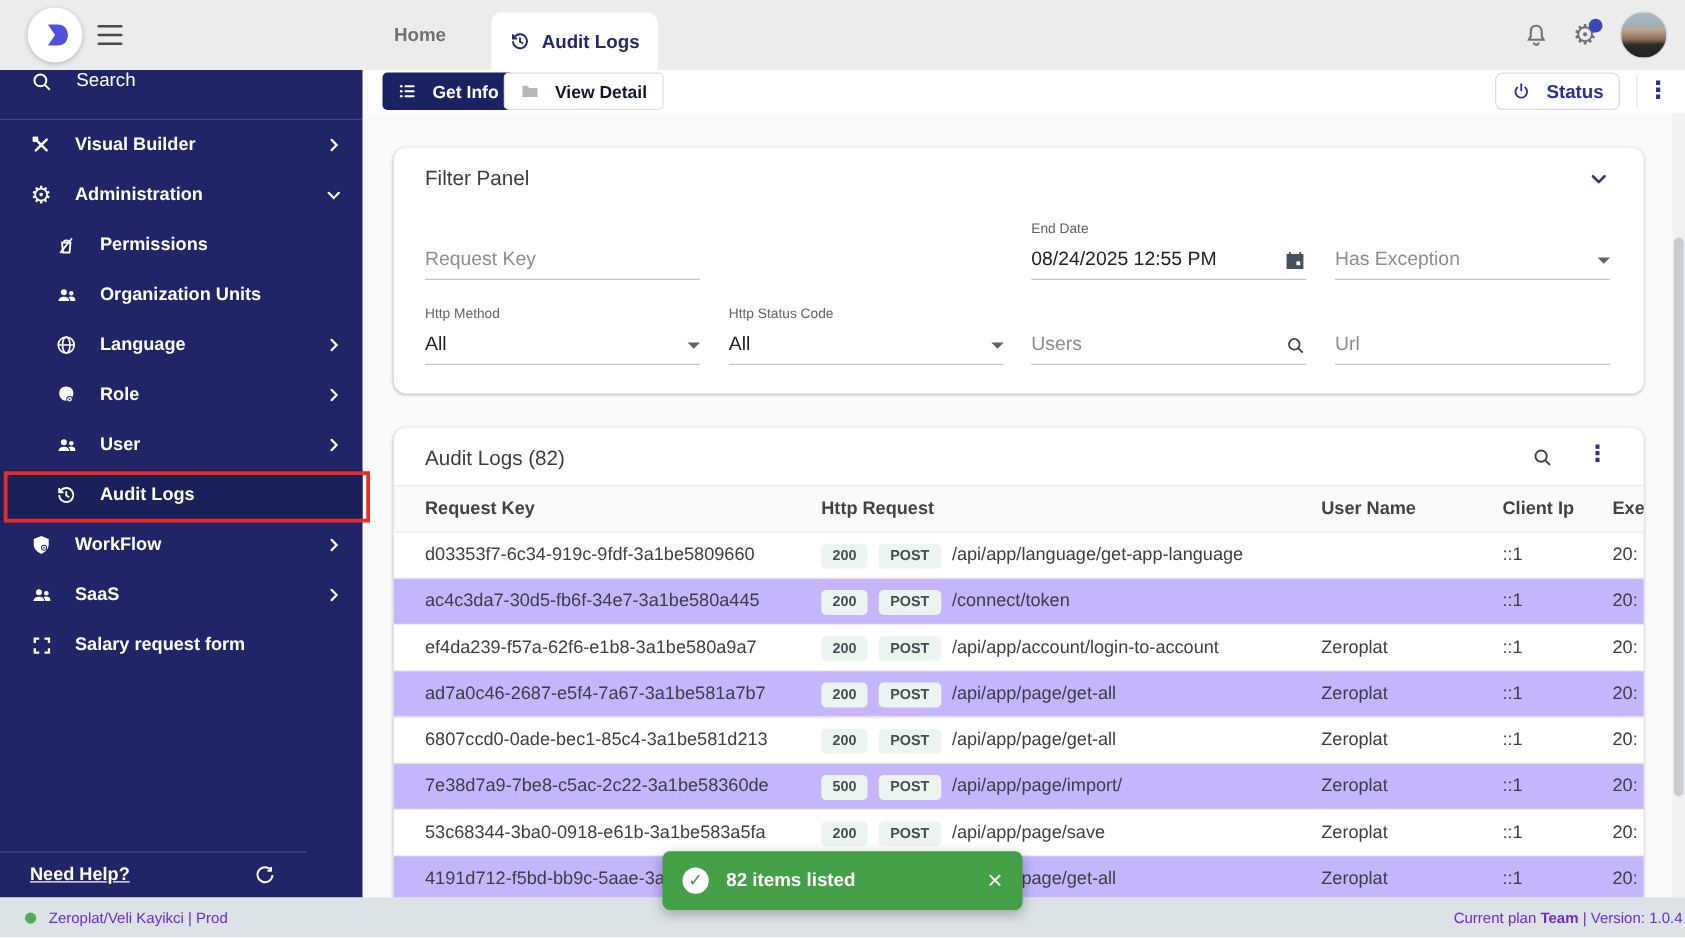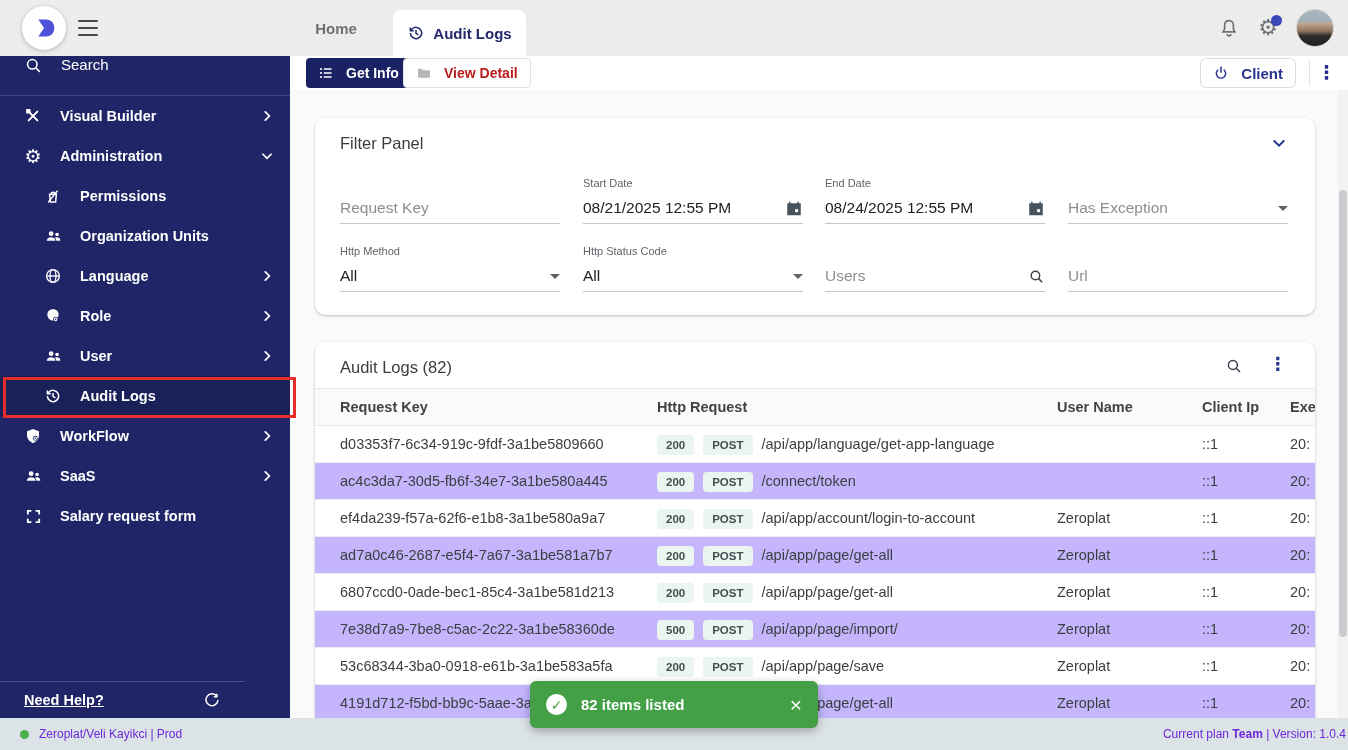--- a/index.html
+++ b/index.html
@@ -42,21 +42,21 @@
   .side-footer { position:absolute; left:0; bottom:0; width:245px; height:37px;
     border-top:1px solid rgba(255,255,255,.18); display:flex; align-items:center; padding:0 24px; }
   .need-help { color:#fff; font-size:14.5px; font-weight:600; text-decoration:underline; cursor:pointer; }
   .refresh { margin-left:auto; display:flex; cursor:pointer; }
 
   
   .toolbar { position:absolute; left:290px; top:56px; width:1058px; height:34px; background:#fff; z-index:4; }
   .btn { position:absolute; height:30px; top:2px; border-radius:4px; display:flex; align-items:center;
     gap:12px; font-size:14px; font-weight:700; padding:0 12px; cursor:pointer; }
   .btn-getinfo { left:16px; background:#1a2263; color:#fff; }
-  .btn-viewdetail { left:113px; background:#fff; color:#b91c1c; border:1px solid #e0e0e0; cursor:default; }
+  .btn-viewdetail { left:113px; background:#fff; color:#0f172a; border:1px solid #e0e0e0; cursor:default; }
   .btn-close { right:52px; background:#fff; color:#27338f; border:1px solid #dcdcdc; border-radius:6px; font-size:15px; }
   .tb-divider { position:absolute; right:38px; top:4px; width:1px; height:26px; background:#e2e2e2; }
   .kebab { position:absolute; right:12px; top:2px; font-size:19px; font-weight:700; color:#27338f;
     line-height:30px; cursor:pointer; letter-spacing:0; }
 
   
   .card { position:absolute; background:#fff; border-radius:10px;
     box-shadow:0 1px 3px rgba(0,0,0,.18), 0 1px 2px rgba(0,0,0,.08); }
   .card-filter { left:315px; top:118px; width:1000px; height:197px; z-index:3; }
   .card-audit  { left:315px; top:342px; width:1000px; height:376px; overflow:hidden; z-index:3;
@@ -365,53 +365,40 @@
       </span>
       <span>View Detail</span>
     </div>
     <div class="btn btn-close">
       <span>
         <svg width="16" height="16" viewBox="0 0 24 24" fill="none" stroke="#27338f" stroke-width="2.2" stroke-linecap="round">
           <path d="M7.3 7.5 a7 7 0 1 0 9.4 0"></path>
             <line x1="12" y1="3.5" x2="12" y2="11"></line>
         </svg>
       </span>
-      <span>Client</span>
+      <span>Status</span>
     </div>
     <div class="tb-divider"></div>
     <div class="kebab">⋮</div>
   </div>
 
   <div class="card card-filter">
     <div class="card-title">Filter Panel</div>
     <div class="collapse-chev">
       <svg width="16" height="16" viewBox="0 0 24 24" fill="none" stroke="#27338f" stroke-width="3" stroke-linecap="round">
           <polyline points="5 9 12 16 19 9"></polyline>
         </svg>
     </div>
 
     <div class="ffield f-col1 f-row1">
       <div class="flabel"></div>
       <div class="fvalue ph">Request Key</div>
       <div class="funderline"></div>
     </div>
 
-    <div class="ffield f-col2 f-row1">
-      <div class="flabel">Start Date</div>
-      <div class="fvalue">
-        <span>08/21/2025 12:55 PM</span>
-        <span class="fic-right">
-          <svg width="18" height="18" viewBox="0 0 24 24" fill="#46535c">
-            <path d="M4 6.5 h16 v14 H4 Z M6.5 3.5 v3 M17.5 3.5 v3" stroke="#46535c" stroke-width="2"></path>
-            <rect x="13.5" y="13.5" width="4" height="4" fill="#fff"></rect>
-          </svg>
-        </span>
-      </div>
-      <div class="funderline"></div>
-    </div>
 
     <div class="ffield f-col3 f-row1">
       <div class="flabel">End Date</div>
       <div class="fvalue">
         <span>08/24/2025 12:55 PM</span>
         <span class="fic-right">
           <svg width="18" height="18" viewBox="0 0 24 24" fill="#46535c">
             <path d="M4 6.5 h16 v14 H4 Z M6.5 3.5 v3 M17.5 3.5 v3" stroke="#46535c" stroke-width="2"></path>
             <rect x="13.5" y="13.5" width="4" height="4" fill="#fff"></rect>
           </svg>

